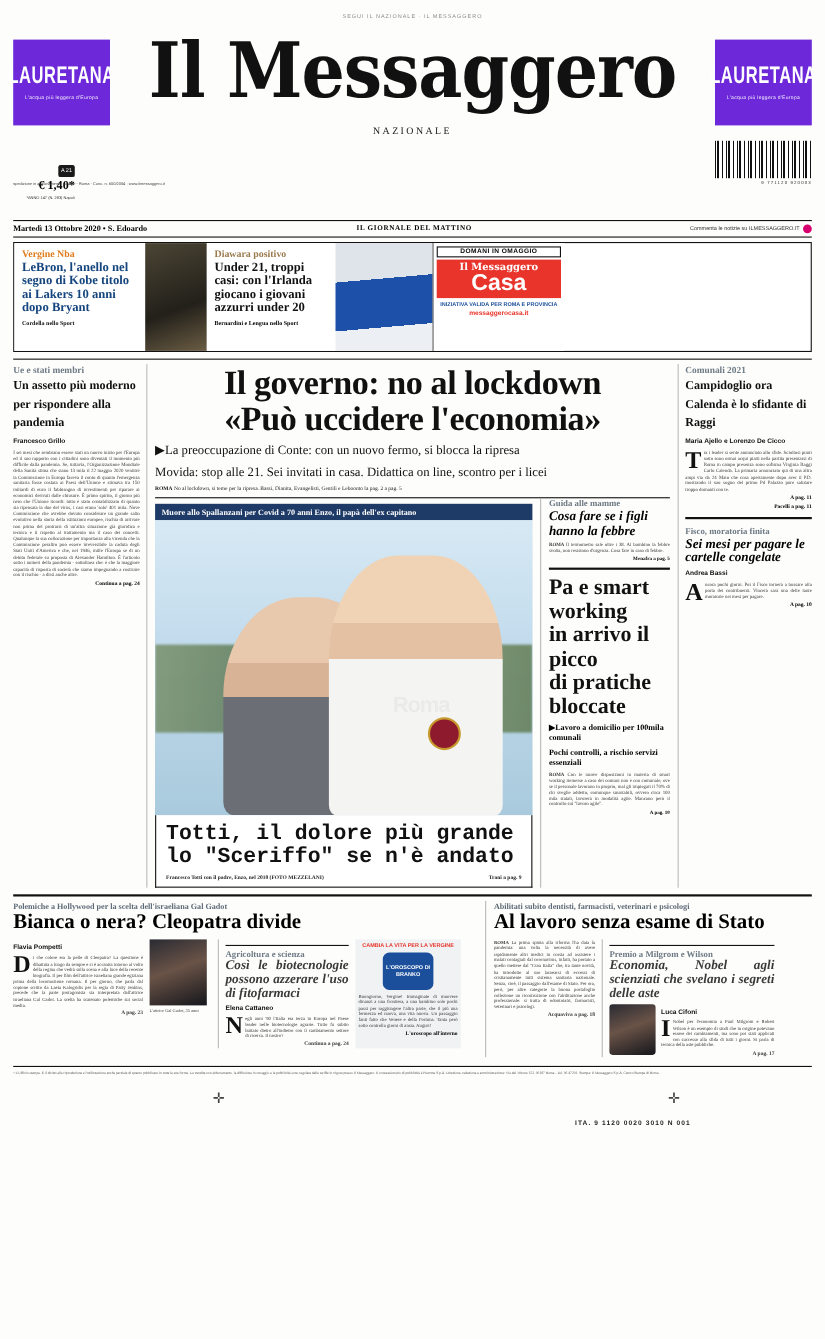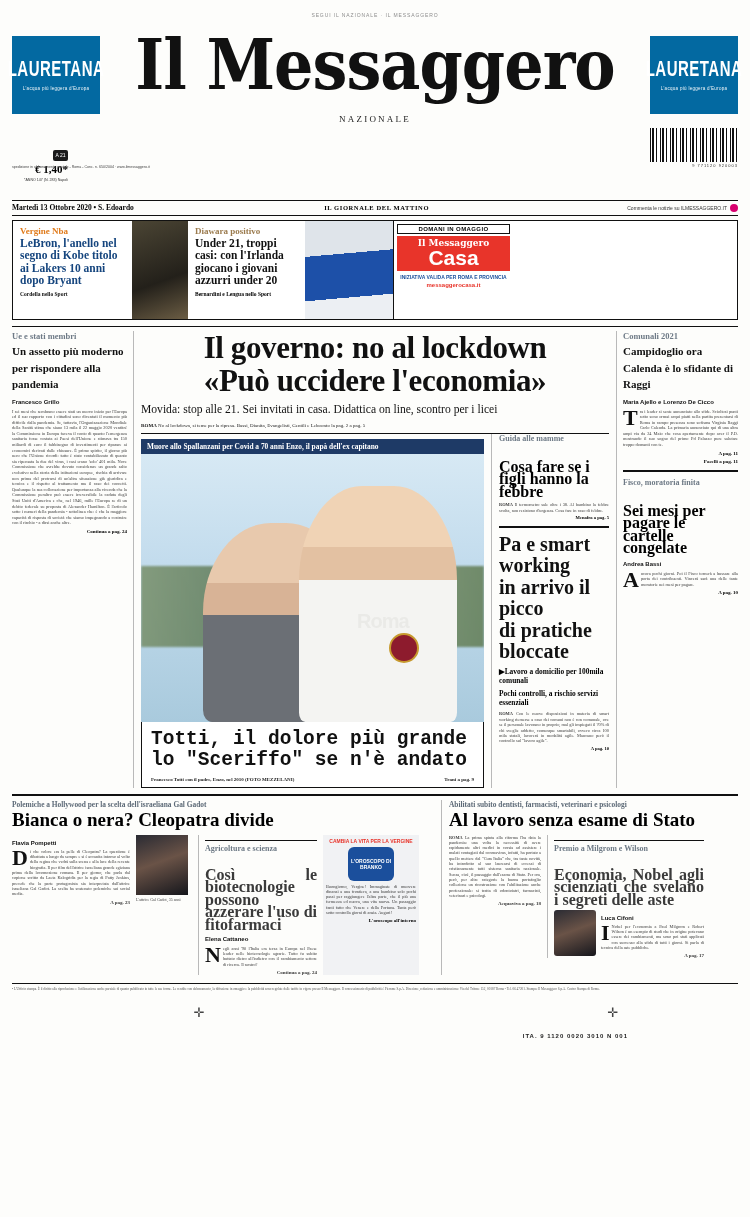--- a/index.html
+++ b/index.html
@@ -10,21 +10,21 @@
     box-sizing:border-box;overflow:hidden;
   }
 
   
   .topstrip{height:30px;display:flex;align-items:center;justify-content:center;}
   .topstrip span{font-size:5px;letter-spacing:.9px;color:#8d8d8d;font-family:"Liberation Sans",sans-serif;}
 
   
   .masthead{position:relative;padding:0 12px;height:120px;}
   .ad-laur{
-    position:absolute;top:6px;width:88px;height:78px;background:#0369a1;color:#fff;
+    position:absolute;top:6px;width:88px;height:78px;background:#6d28d9;color:#fff;
     display:flex;flex-direction:column;align-items:center;justify-content:center;
   }
   .ad-laur.left{left:12px;}
   .ad-laur.right{right:12px;}
   .laur-name{font-family:"Liberation Sans",sans-serif;font-weight:bold;font-size:15px;
     letter-spacing:.5px;transform:scaleY(1.45);margin-bottom:9px;}
   .laur-sub{font-size:4.5px;font-family:"Liberation Sans",sans-serif;letter-spacing:.3px;opacity:.95;}
   .nameplate{text-align:center;padding-top:4px;}
   .nameplate .title{
     font-family:"DejaVu Serif", serif;font-weight:bold;font-size:62px;line-height:1;
@@ -124,21 +124,21 @@
   .tottibox{border:1px solid #111;border-top:none;padding:7px 9px 5px;background:#fff;}
   .tottihead{font-family:Liberation Mono, monospace;font-weight:bold;font-size:19.5px;line-height:21px;color:#111;}
   .totticap{display:flex;justify-content:space-between;font-size:5px;font-weight:bold;margin-top:6px;color:#222;}
 
   
   .cc-wrap{display:flex;}
   .cc-main{flex:1;padding-right:7px;box-sizing:border-box;}
   .cc-side{width:118px;padding-left:7px;border-left:1px solid #b9b9b9;box-sizing:border-box;}
 
   .side-kicker{font-size:8px;font-weight:bold;color:#6e7a86;font-family:"Liberation Serif",serif;}
-  .side-head{font-size:16px;line-height:12.5px;font-weight:bold;margin-top:18px;font-family:"Liberation Serif",serif;}
+  .side-head{font-size:12px;line-height:12.5px;font-weight:bold;margin-top:1px;font-family:"Liberation Serif",serif;font-style:italic;}
   .side-body{font-size:4.4px;line-height:5.4px;text-align:justify;margin-top:4px;color:#3a3a3a;}
   .side-ref{font-size:4.6px;text-align:right;font-weight:bold;margin-top:2px;}
 
   .pa-head{font-family:"Liberation Serif",serif;font-weight:bold;font-size:20px;line-height:21.5px;color:#111;}
   .pa-sub{font-size:7.4px;line-height:8.6px;margin-top:5px;font-weight:bold;}
   .hr-thin{border-top:1px solid #111;margin:5px 0;}
   .hr-thick{border-top:2px solid #111;margin:6px 0;}
 
   
   .bottom{margin:6px 12px 0;border-top:2px solid #111;padding-top:4px;display:flex;}
@@ -245,20 +245,21 @@
       <div class="kicker-gray">Ue e stati membri</div>
       <div class="op-head">Un assetto più moderno per rispondere alla pandemia</div>
       <div class="byline">Francesco Grillo</div>
       <div class="bodytext">I sei mesi che sembrano essere stati un nuovo inizio per l'Europa ed il suo rapporto con i cittadini sono diventati il momento più difficile dalla pandemia. Se, tuttavia, l'Organizzazione Mondiale della Sanità stima che siano 13 mila il 22 maggio 2020 ventitré la Commissione in Europa faceva il conto di quanto l'emergenza sanitaria fosse costata ai Paesi dell'Unione e stimava tra 150 miliardi di euro il fabbisogno di investimenti per riparare ai economici derivati dalle chiusure. È primo spirito, il giorno più nero che l'Unione ricordi: tutto è stato contabilizzato di quanto sia ripensata la due del virus, i casi erano 'solo' 401 mila. Nove Commissione che avrebbe dovuto considerare un grande salto evolutivo nella storia della istituzioni europee, rischia di arrivare non prima del protrarsi di un'altra situazione già giuridica e tecnica e il rispetto al trattamento ma il caso dei concetti. Qualunque la sua collocazione per importanza alla vicenda che la Commissione peraltro può essere irreversibile la caduta degli Stati Uniti d'America e che, nel 1946, mille l'Europa se di un debito federale su proposta di Alexander Hamilton. È l'articolo sotto i numeri della pandemia - sottolinea che: è che la maggiore capacità di risposta di società che siamo impegnando a costruire con il rischio - a dirsi anche altre.</div>
       <div class="contref">Continua a pag. 24</div>
     </div>
 
     <div class="colC">
       <div class="mainhead">Il governo: no al lockdown</div>
       <div class="mainhead">«Può uccidere l'economia»</div>
+      <div class="subhead">▶La preoccupazione di Conte: con un nuovo fermo, si blocca la ripresa</div>
       <div class="subhead">Movida: stop alle 21. Sei invitati in casa. Didattica on line, scontro per i licei</div>
       <div class="summary">
         <b>ROMA</b>
         <span>No al lockdown, si teme per la ripresa. Bassi, Dianita, Evangelisti, Gentili e Leboonto la pag. 2 a pag. 5</span>
       </div>
 
       <div class="cc-wrap">
         <div class="cc-main">
           <div class="photobar">Muore allo Spallanzani per Covid a 70 anni Enzo, il papà dell'ex capitano</div>
           <div class="photo">

